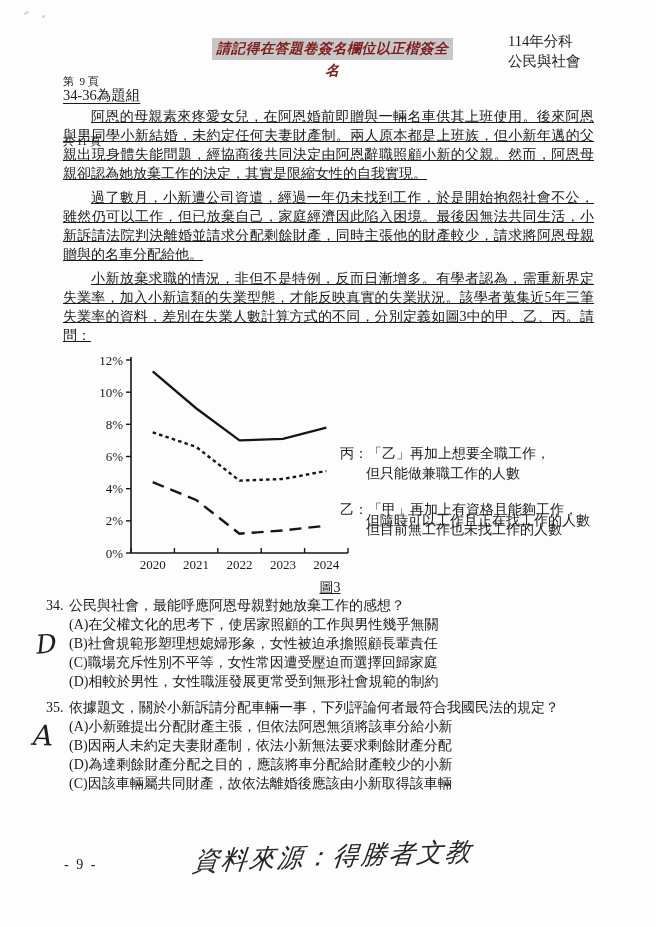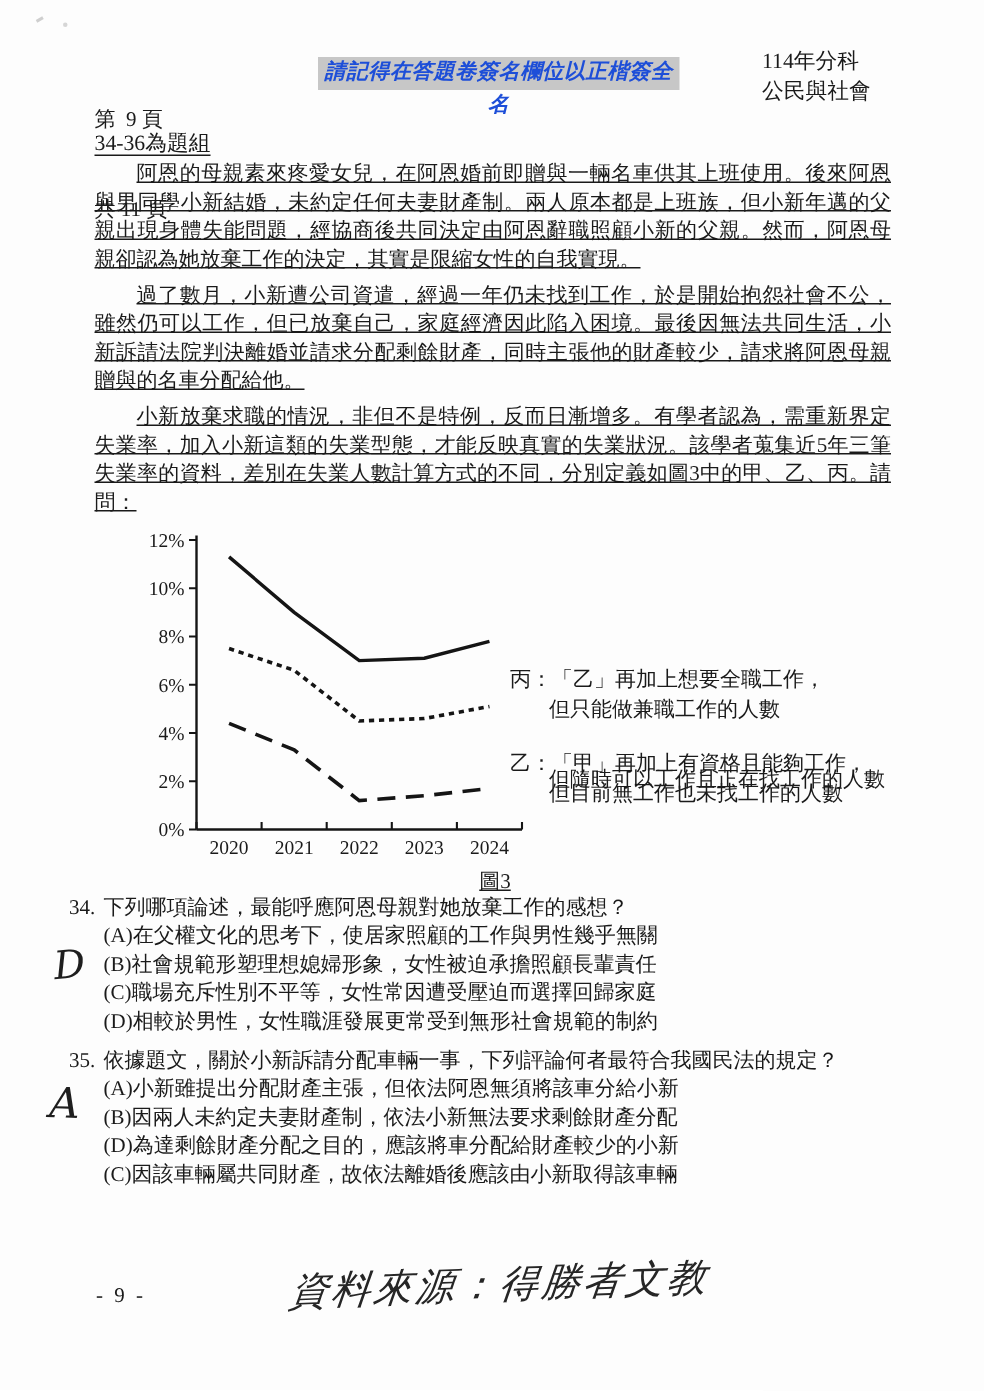--- a/index.html
+++ b/index.html
@@ -1,25 +1,25 @@
 <!DOCTYPE html>
 <html><head>
 <meta charset="utf-8">
 <style>
   html,body{margin:0;padding:0;background:#ffffff;}
   .page{
     position:relative;width:656px;height:927px;background:#fdfdfd;overflow:hidden;
     font-family:"Liberation Serif","DejaVu Serif",serif;color:#1a1a1a;
   }
-  .hdr-left{position:absolute;left:63px;top:31px;font-size:14px;line-height:20px;white-space:pre;font-family:Liberation Serif, serif;}
+  .hdr-left{position:absolute;left:63px;top:31px;font-size:11px;line-height:20px;white-space:pre;font-family:Liberation Serif, serif;}
   .hdr-right{position:absolute;left:508px;top:31px;font-size:14.5px;line-height:20px;}
   .notice{
     position:absolute;left:212px;top:38px;width:241px;height:22px;background:#c7c7c7;
     font-weight:bold;font-style:italic;font-size:14px;line-height:22px;text-align:center;
-    letter-spacing:0.5px;color:#1d4ed8;
+    letter-spacing:0.5px;color:#7f1d1d;
   }
   .group-title{position:absolute;left:63px;top:86px;font-size:14.5px;text-decoration:underline;text-underline-offset:3px;}
   .texts{position:absolute;left:63px;top:107px;width:531px;font-size:14px;line-height:19px;text-align:justify;}
   .texts p{margin:0 0 5px 0;text-indent:2em;text-decoration:underline;}
   #chart-svg{position:absolute;left:95px;top:352px;}
   #chart-svg text{font-family:"Liberation Serif","DejaVu Serif",serif;font-size:13px;fill:#1a1a1a;}
   .slabel{position:absolute;left:340px;font-size:14px;line-height:19.5px;}
   .slabel .l2{margin-left:26px;}
   .sl-bing{top:428px;margin-top:16px;}
   .sl-yi{top:460px;margin-top:40px;}
@@ -111,21 +111,21 @@
   <div class="slabel sl-jia">
     <div class="l2">但隨時可以工作且正在找工作的人數</div>
   </div>
 
   <div class="fig-caption">圖3</div>
 
   <div class="questions">
     <div class="q">
       <div class="qrow">
         <span class="qnum">34.</span>
-        <span class="qstem">下列哪項論述，最能呼應阿恩母親對她放棄工作的感想？</span>
+        <span class="qstem">公民與社會，最能呼應阿恩母親對她放棄工作的感想？</span>
       </div>
       <div class="opt">(A)在父權文化的思考下，使居家照顧的工作與男性幾乎無關</div>
       <div class="opt">(B)社會規範形塑理想媳婦形象，女性被迫承擔照顧長輩責任</div>
       <div class="opt">(C)職場充斥性別不平等，女性常因遭受壓迫而選擇回歸家庭</div>
       <div class="opt">(D)相較於男性，女性職涯發展更常受到無形社會規範的制約</div>
     </div>
     <div class="q">
       <div class="qrow">
         <span class="qnum">35.</span>
         <span class="qstem">依據題文，關於小新訴請分配車輛一事，下列評論何者最符合我國民法的規定？</span>

